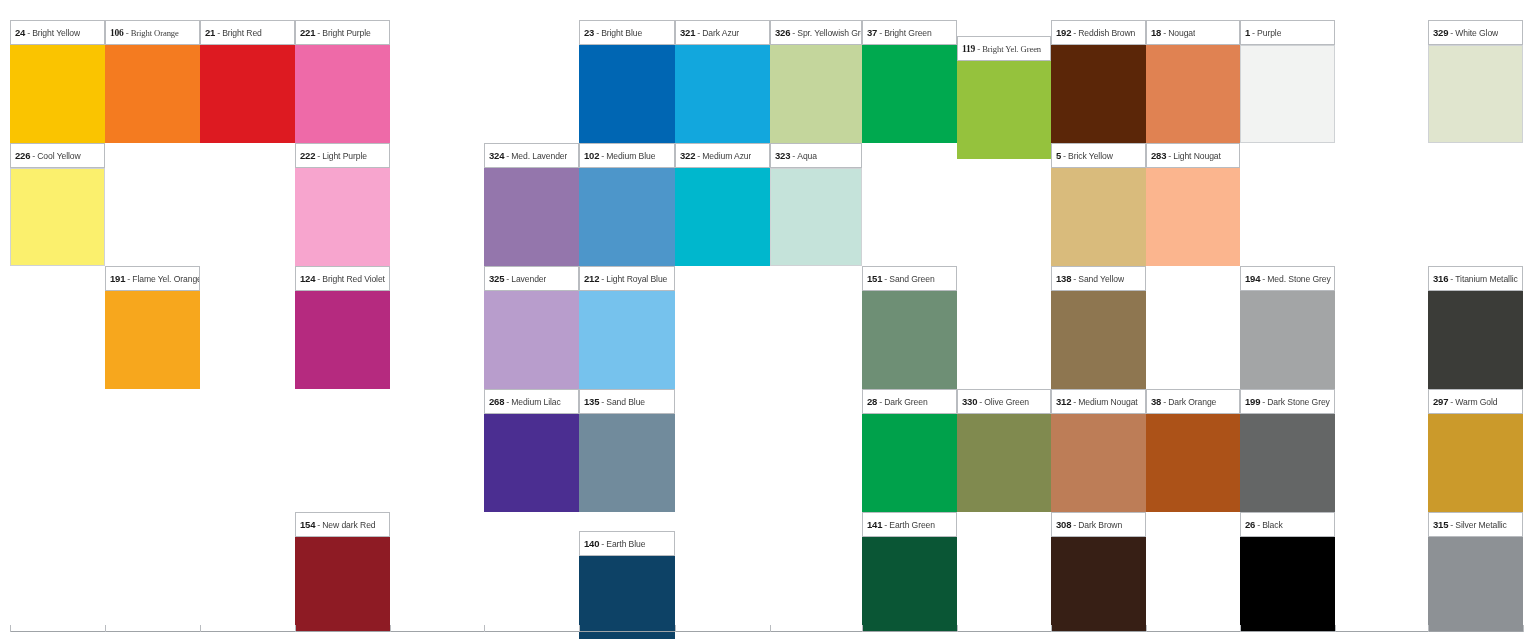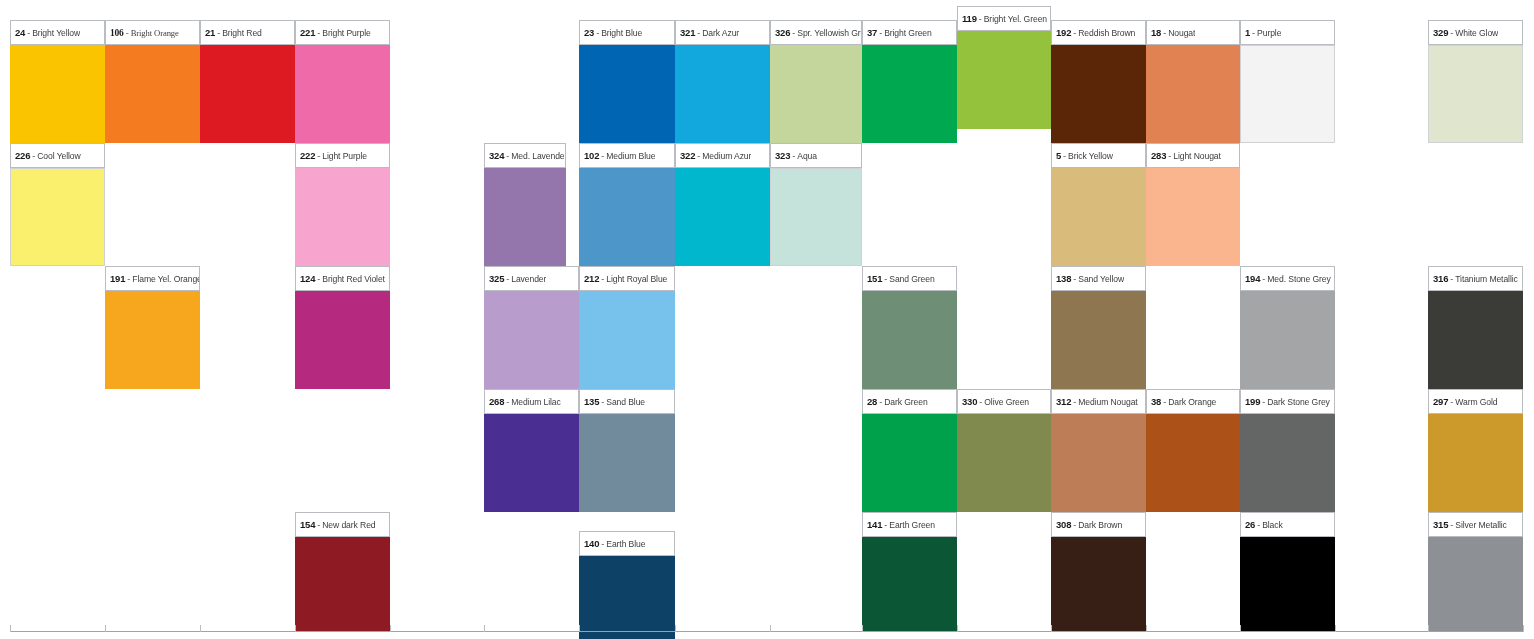--- a/index.html
+++ b/index.html
@@ -148,21 +148,21 @@
       <div class="cell-swatch" style="height: 98px; background: rgb(196, 214, 156);"></div>
     </div>
     <div class="color-cell" style="left: 862px; top: 20px; width: 95px; height: 123px;">
       <div class="cell-label">
         <span class="cell-code">37</span>
         <span class="cell-sep">-</span>
         <span class="cell-name">Bright Green</span>
       </div>
       <div class="cell-swatch" style="height: 98px; background: rgb(0, 169, 79);"></div>
     </div>
-    <div class="color-cell" style="left: 957px; top: 6px; width: 94px; height: 123px;">
+    <div class="color-cell" style="left: 957px; top: 36px; width: 94px; height: 123px; font-family: Liberation Serif, serif;">
       <div class="cell-label">
         <span class="cell-code">119</span>
         <span class="cell-sep">-</span>
         <span class="cell-name">Bright Yel. Green</span>
       </div>
       <div class="cell-swatch" style="height: 98px; background: rgb(149, 194, 61);"></div>
     </div>
     <div class="color-cell" style="left: 1051px; top: 20px; width: 95px; height: 123px;">
       <div class="cell-label">
         <span class="cell-code">192</span>
@@ -204,21 +204,21 @@
       <div class="cell-swatch bordered" style="height: 98px; background: rgb(251, 240, 109);"></div>
     </div>
     <div class="color-cell" style="left: 295px; top: 143px; width: 95px; height: 123px;">
       <div class="cell-label">
         <span class="cell-code">222</span>
         <span class="cell-sep">-</span>
         <span class="cell-name">Light Purple</span>
       </div>
       <div class="cell-swatch" style="height: 98px; background: rgb(247, 165, 206);"></div>
     </div>
-    <div class="color-cell" style="left: 484px; top: 143px; width: 82px; height: 123px;">
+    <div class="color-cell" style="left: 484px; top: 143px; width: 95px; height: 123px;">
       <div class="cell-label">
         <span class="cell-code">324</span>
         <span class="cell-sep">-</span>
         <span class="cell-name">Med. Lavender</span>
       </div>
       <div class="cell-swatch" style="height: 98px; background: rgb(148, 118, 172);"></div>
     </div>
     <div class="color-cell" style="left: 579px; top: 143px; width: 96px; height: 123px;">
       <div class="cell-label">
         <span class="cell-code">102</span>

